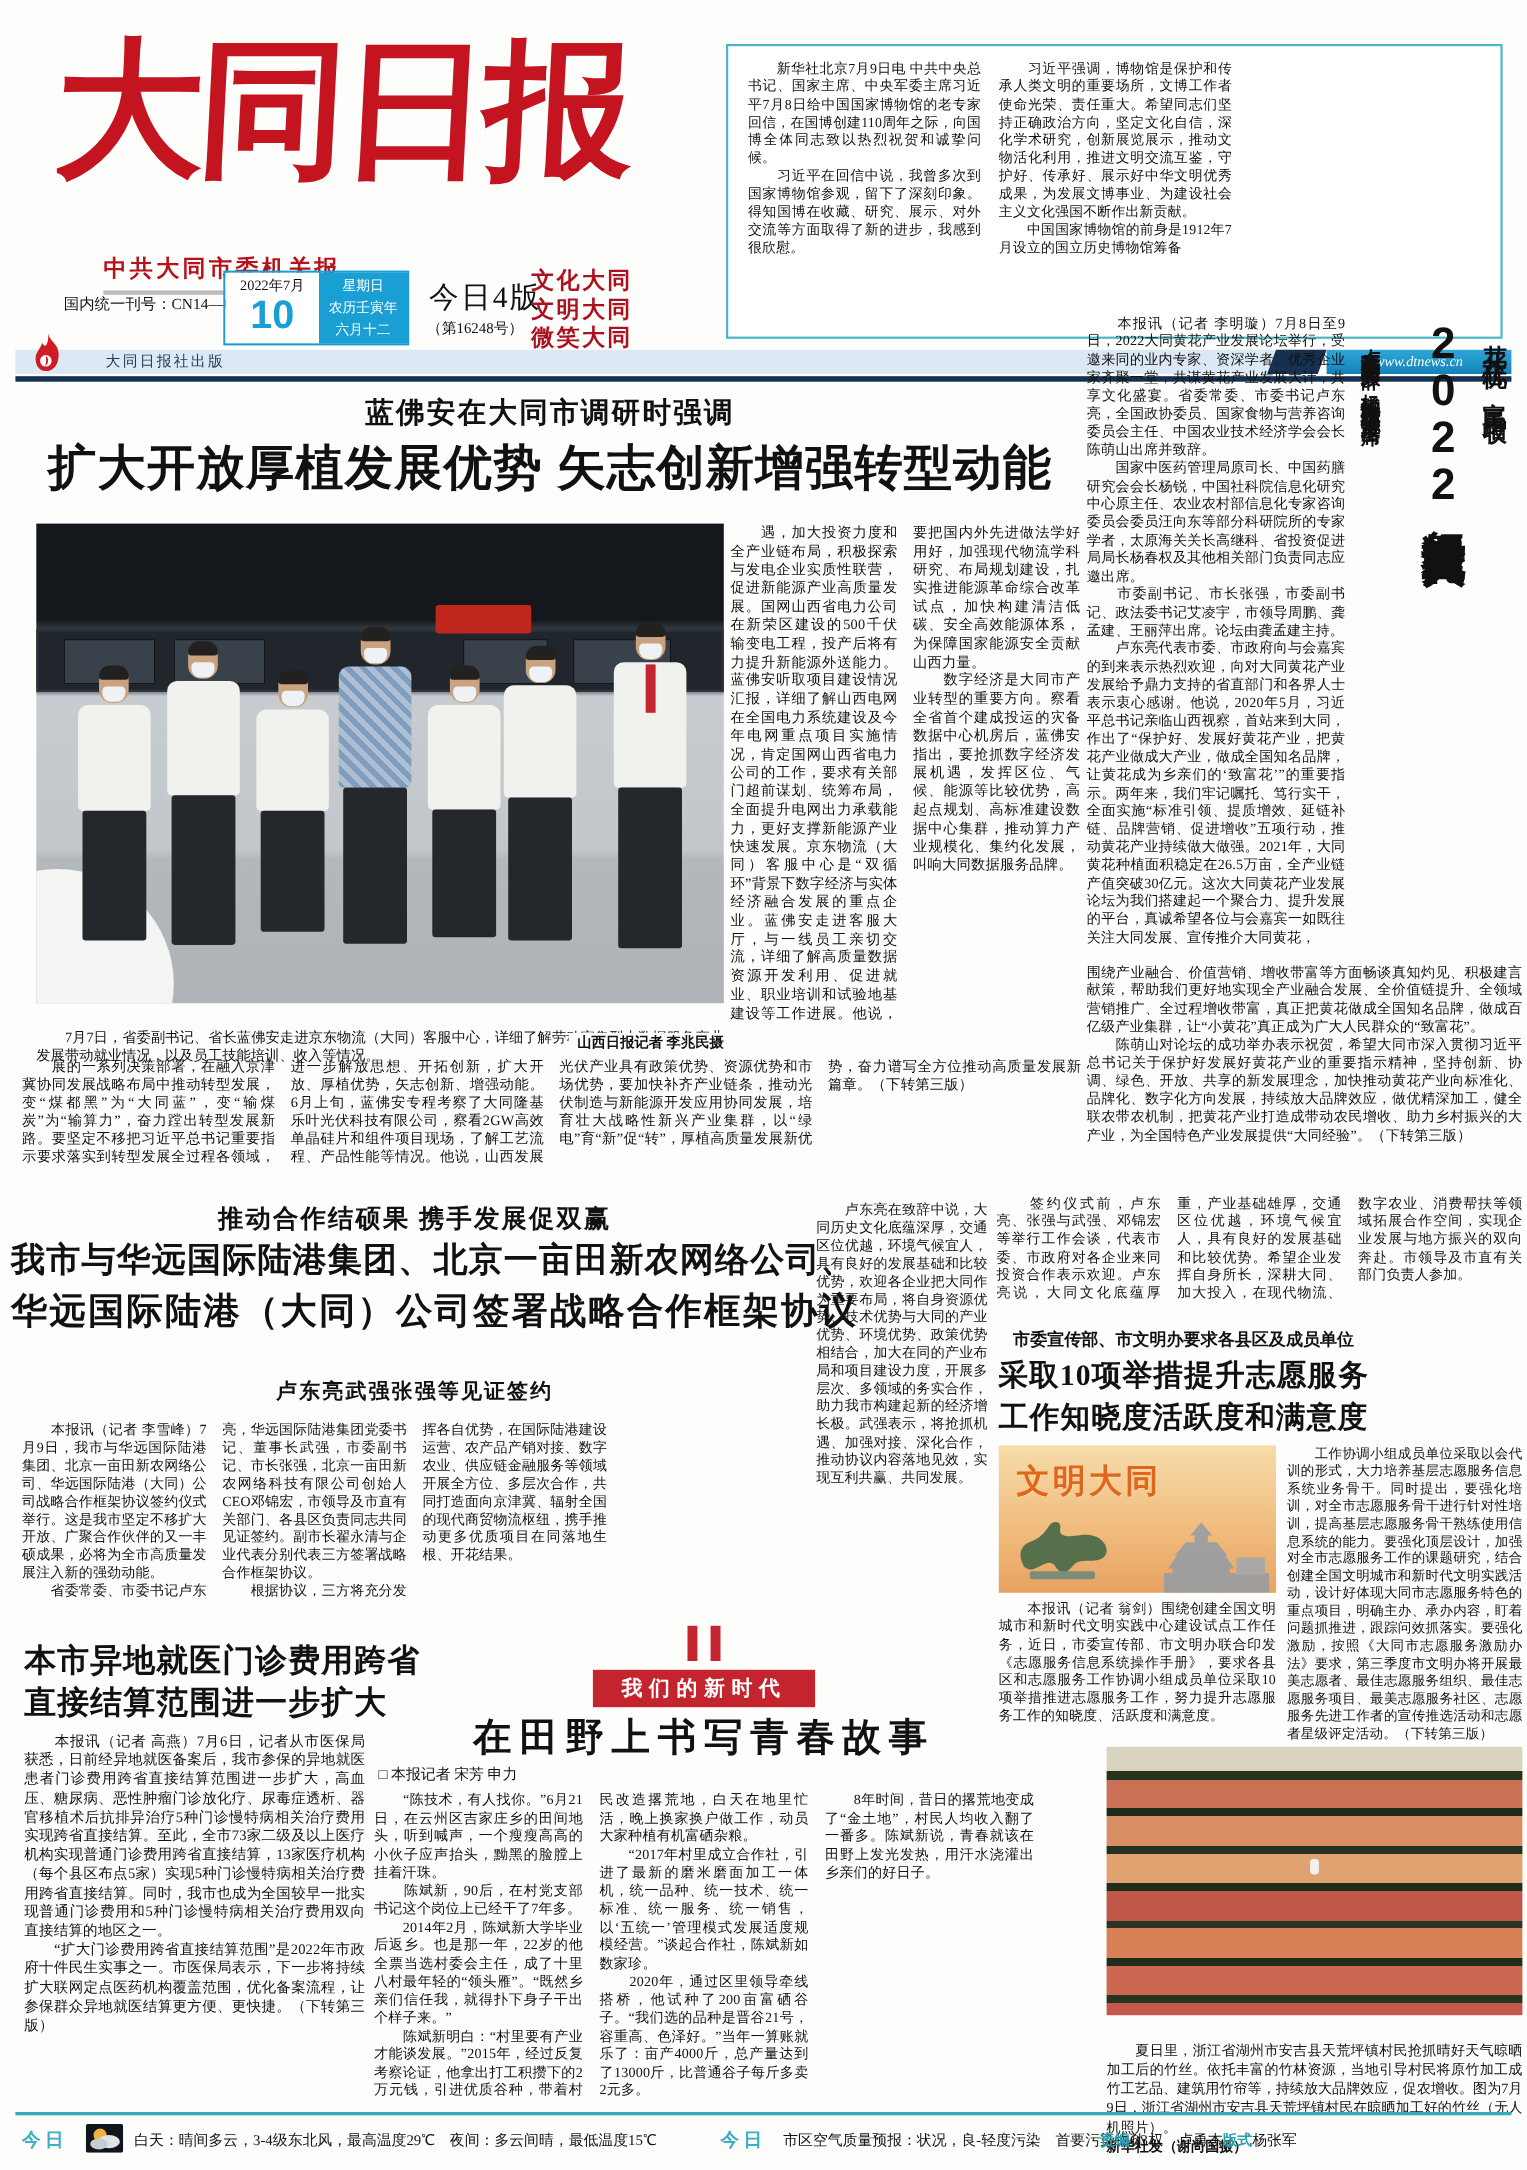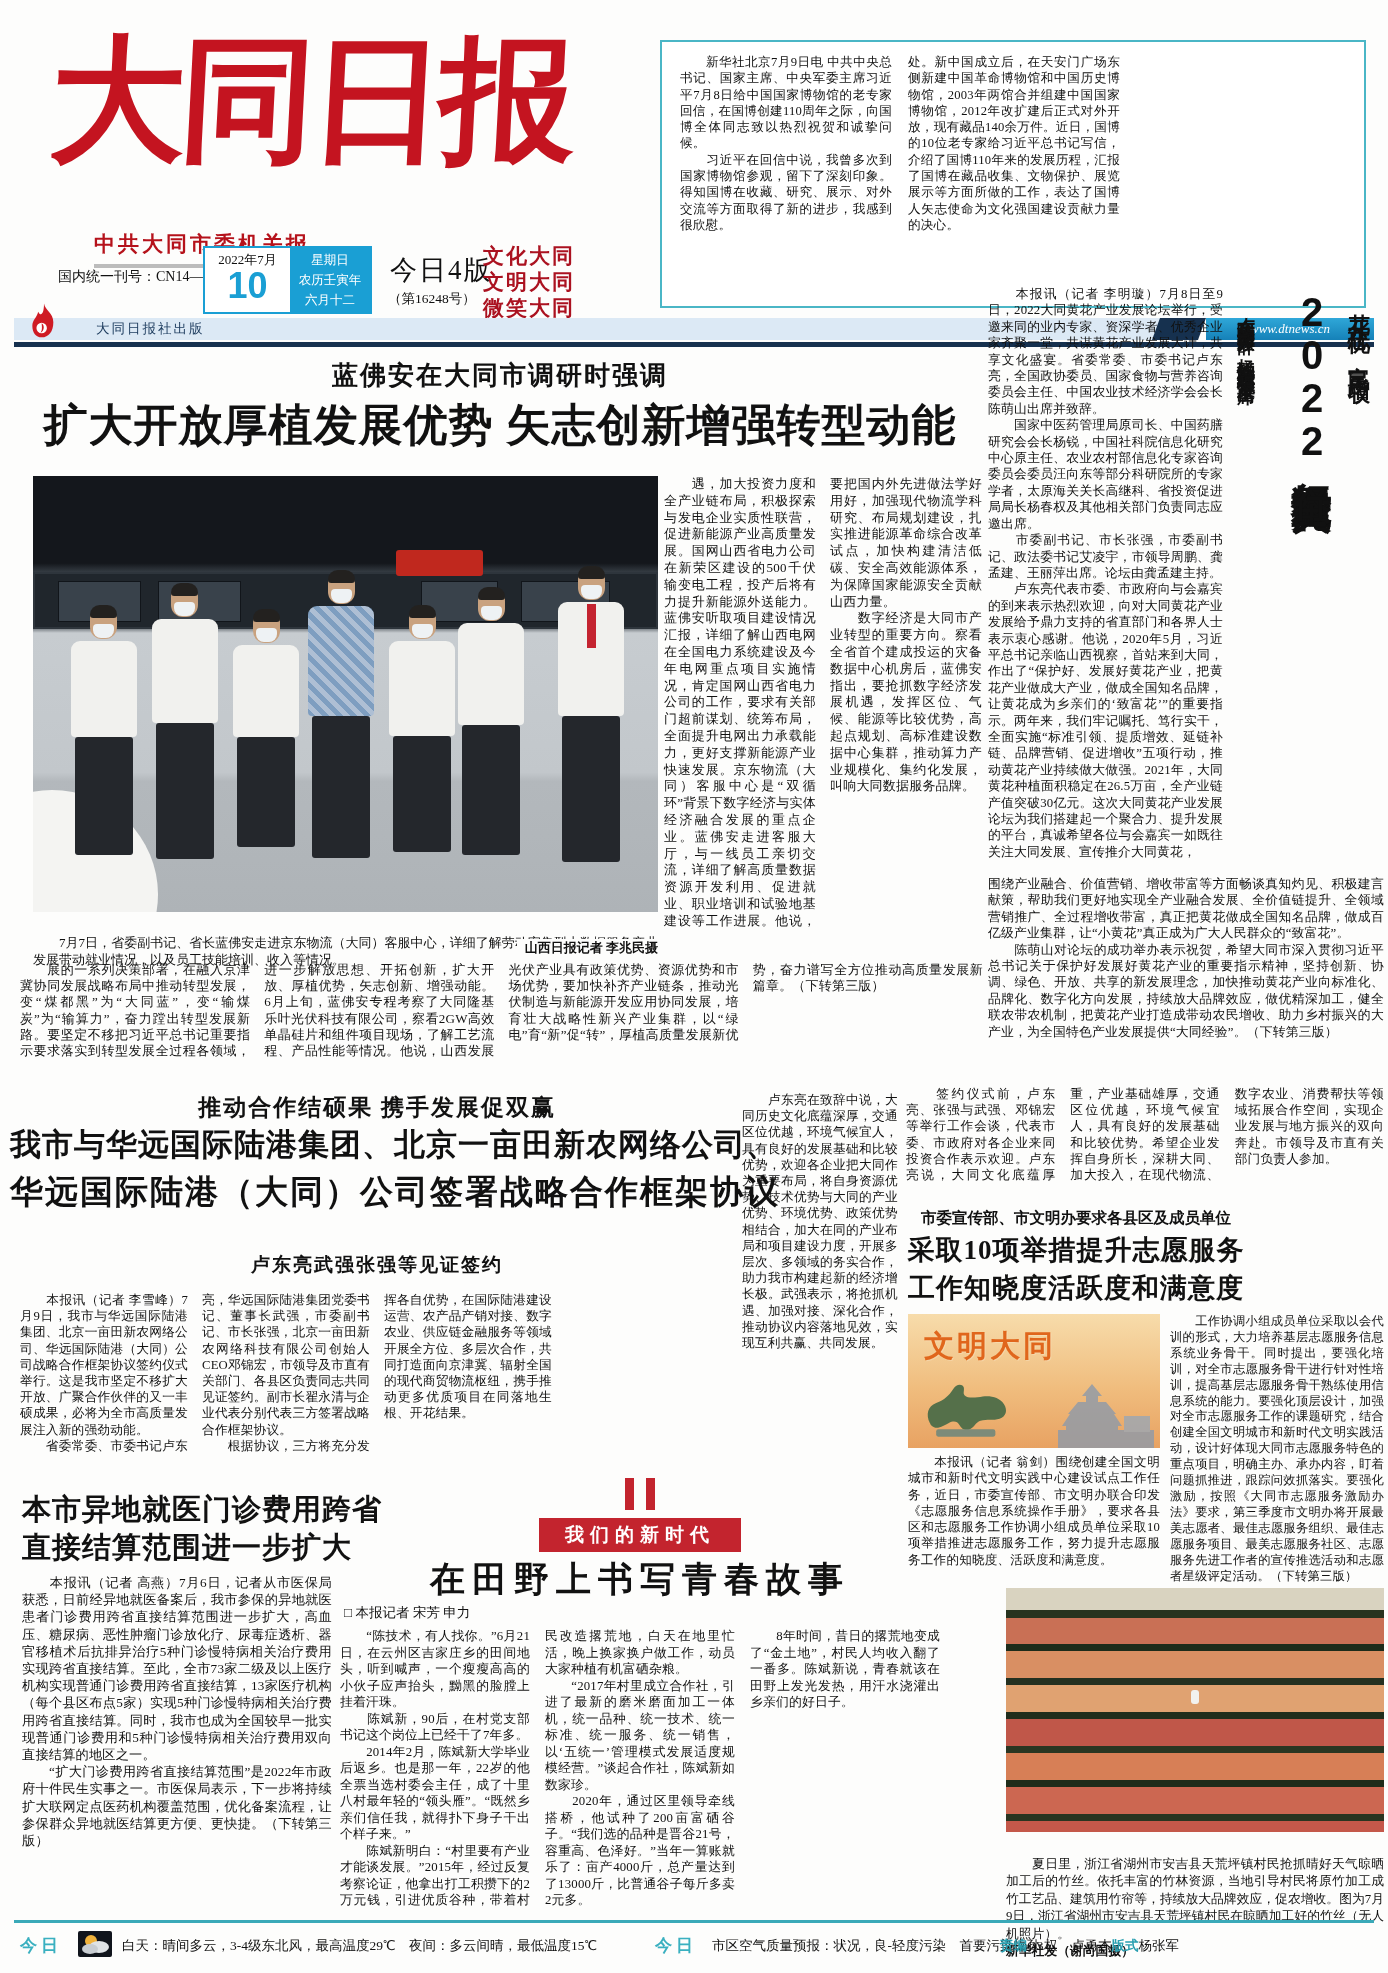--- a/index.html
+++ b/index.html
@@ -96,21 +96,22 @@
 <div class="abs sans" style="left:483px;top:243px;">
   <div class="slogan">文化大同</div>
   <div class="slogan">文明大同</div>
   <div class="slogan">微笑大同</div>
 </div>
 
 <div class="abs topbox" style="left:660px;top:40px;width:702px;height:264px;">
   <div style="display:flex;gap:16px;padding:12px 18px 0 18px;">
     <div class="body-txt" style="width:212px;font-size:12.6px;line-height:16.3px;">　　新华社北京7月9日电 中共中央总书记、国家主席、中央军委主席习近平7月8日给中国国家博物馆的老专家回信，在国博创建110周年之际，向国博全体同志致以热烈祝贺和诚挚问候。
 　　习近平在回信中说，我曾多次到国家博物馆参观，留下了深刻印象。得知国博在收藏、研究、展示、对外交流等方面取得了新的进步，我感到很欣慰。</div>
-    <div class="body-txt" style="width:212px;font-size:12.6px;line-height:16.3px;">处。新中国成立后，在天安门广场东侧新建中国革命博物馆和中国历史博物馆，2003年两馆合并组建中国国家博物馆，2012年改扩建后正式对外开放，现有藏品140余万件。近日，国博的10位老专家给习近平总书记写信，介绍了国博110年来的发展历程，汇报了国博在藏品收集、文物保护、展览展示等方面所做的工作，表达了国博人矢志使命为文化强国建设贡献力量的决心。</div>
+    <div class="body-txt" style="width:212px;font-size:12.6px;line-height:16.3px;">　　习近平强调，博物馆是保护和传承人类文明的重要场所，文博工作者使命光荣、责任重大。希望同志们坚持正确政治方向，坚定文化自信，深化学术研究，创新展览展示，推动文物活化利用，推进文明交流互鉴，守护好、传承好、展示好中华文明优秀成果，为发展文博事业、为建设社会主义文化强国不断作出新贡献。
+　　中国国家博物馆的前身是1912年7月设立的国立历史博物馆筹备</div>
   </div>
 </div>
 
 <div class="abs pubbar" style="left:14px;top:318px;width:1146px;height:22px;"></div>
 <span class="abs" style="left:30px;top:302px;">
   <svg width="28" height="38" viewBox="0 0 24 32">
       <path d="M12 1 C13 7 20 9 20 17 C20 25 16 30 10 30 C5 30 2 26 2 20 C2 15 6 13 7 8 C9 12 12 11 12 1 Z" fill="#cf1b24"></path>
       <circle cx="10" cy="22" r="4.5" fill="#fff"></circle>
       <path d="M10 18 C13 20 12 25 9 26 C11 24 10 20 10 18 Z" fill="#cf1b24"></path>
     </svg>

